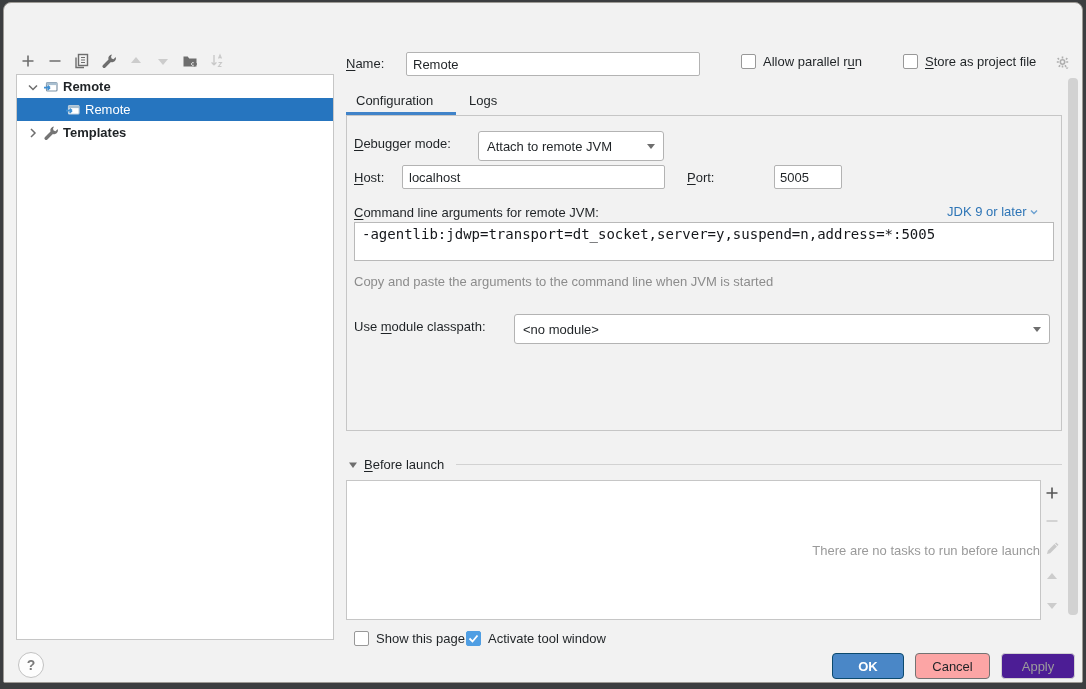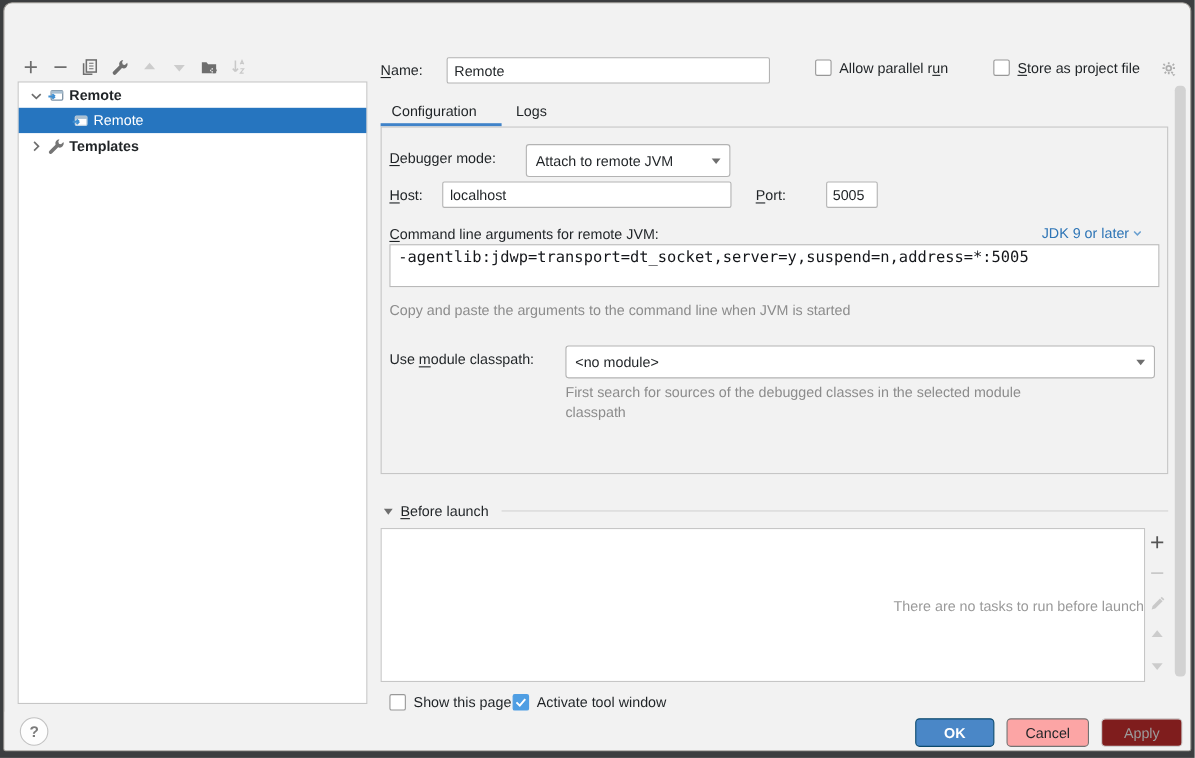--- a/index.html
+++ b/index.html
@@ -97,21 +97,21 @@
     border:1px solid #c2c2c2; background:#fdfdfd; color:#7a7a7a;
     text-align:center; line-height:24px; font-size:14px; font-weight:bold; cursor:pointer;
   }
   .btn {
     position:absolute; top:6px; height:26px; border-radius:4px; font-size:13px;
     display:flex; align-items:center; justify-content:center; cursor:pointer;
     font-family:"Liberation Sans","DejaVu Sans",sans-serif;
   }
   .btn-ok { left:828px; width:72px; background:#4a87c7; border:1px solid #0c4a6e; color:#fff; font-weight:600; }
   .btn-cancel { left:911px; width:75px; background:#fca5a5; border:1px solid #737373; color:#1f2326; }
-  .btn-apply { left:997px; width:74px; background:#7f1d1d; border:1px solid #d2d2d2; color:#9c9c9c; }
+  .btn-apply { left:997px; width:74px; background:#4c1d95; border:1px solid #d2d2d2; color:#9c9c9c; }
   
   .scrollbar { position:absolute; left:1064px; top:40px; width:10px; height:600px; }
   .scroll-thumb { position:absolute; left:0; top:35px; width:10px; height:537px; background:#d2d2d2; border-radius:4px; }
   svg { display:block; }
 </style>
 </head>
 <body>
 
 <div class="window">
 
@@ -235,40 +235,39 @@
 
   <div class="lbl" style="left:350px; top:133px;"><span></span><span class="mn">D</span><span>ebugger mode:</span></div>
   <div class="combo" style="left:474px; top:128px; width:186px; height:25px;">
     <span>Attach to remote JVM</span>
     <span class="arrow"></span>
   </div>
 
   <div class="lbl" style="left:350px; top:167px;"><span></span><span class="mn">H</span><span>ost:</span></div>
   <input class="txt" style="left: 398px; top: 162px; width: 263px;" value="localhost">
   <div class="lbl" style="left:683px; top:167px;"><span></span><span class="mn">P</span><span>ort:</span></div>
-  <input class="txt" style="left: 747px; top: 162px; width: 47px; padding: 0px 5px;" value="5005">
+  <input class="txt" style="left: 770px; top: 162px; width: 68px; padding: 0px 5px;" value="5005">
 
   <div class="lbl" style="left:350px; top:202px;"><span></span><span class="mn">C</span><span>ommand line arguments for remote JVM:</span></div>
   <div class="link" style="left:943px; top:201px;">
     <span>JDK 9 or later</span>
     <span class="chev-sm">
       <svg width="8" height="8">
           <path d="M1 2.5l3 3 3-3" fill="none" stroke="#6ba0d0" stroke-width="1.4"></path>
         </svg>
     </span>
   </div>
   <div class="args-box">-agentlib:jdwp=transport=dt_socket,server=y,suspend=n,address=*:5005</div>
   <div class="hint" style="left:350px; top:271px;">Copy and paste the arguments to the command line when JVM is started</div>
 
   <div class="lbl" style="left:350px; top:316px;"><span>Use </span><span class="mn">m</span><span>odule classpath:</span></div>
   <div class="combo" style="left:510px; top:311px; width:536px; height:24px;">
     <span>&lt;no module&gt;</span>
     <span class="arrow"></span>
   </div>
-  <div class="hint" style="left:510px; top:345px; width:446px; line-height:18px;">First search for sources of the debugged classes in the selected module classpath</div>
 
   <span style="position:absolute; left:344px; top:457px;">
     <svg width="10" height="10">
         <path d="M1 2.5h8L5 8z" fill="#6e6e6e"></path>
       </svg>
   </span>
   <div class="lbl" style="left:360px; top:454px;"><span></span><span class="mn">B</span><span>efore launch</span></div>
   <div class="section-line" style="left:452px; top:461px; width:606px;"></div>
 
   <div class="tasks-box">

